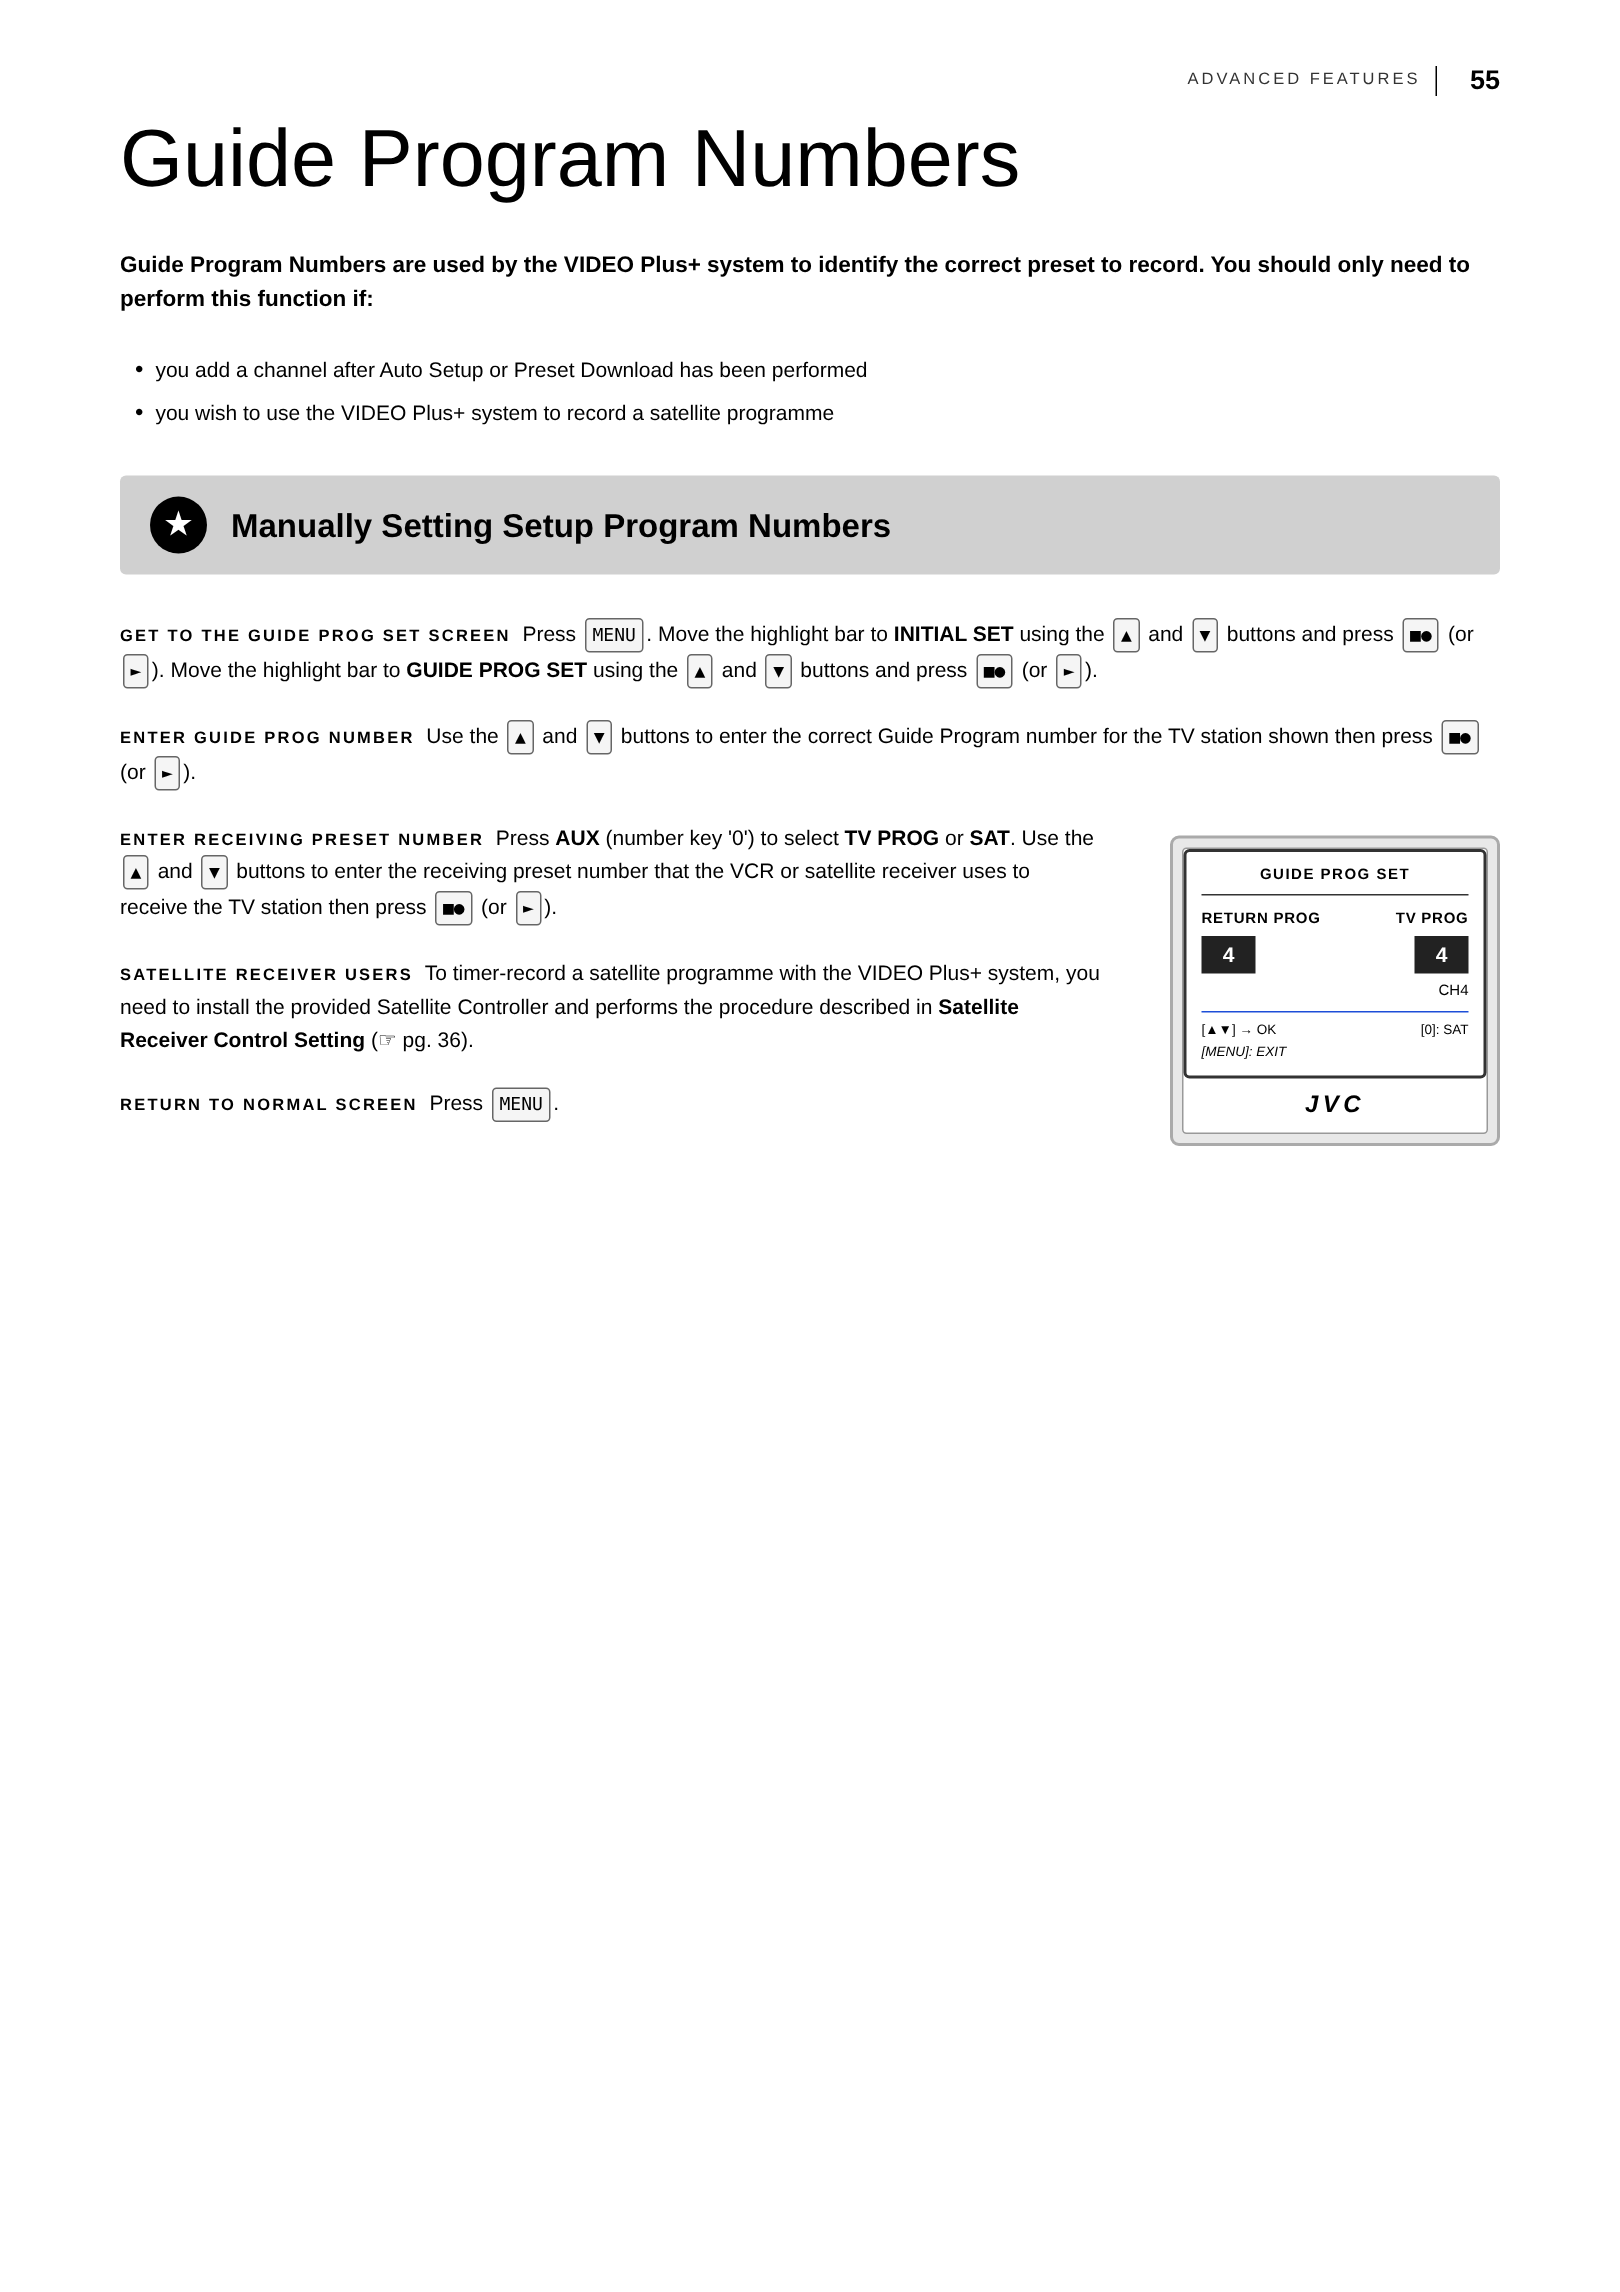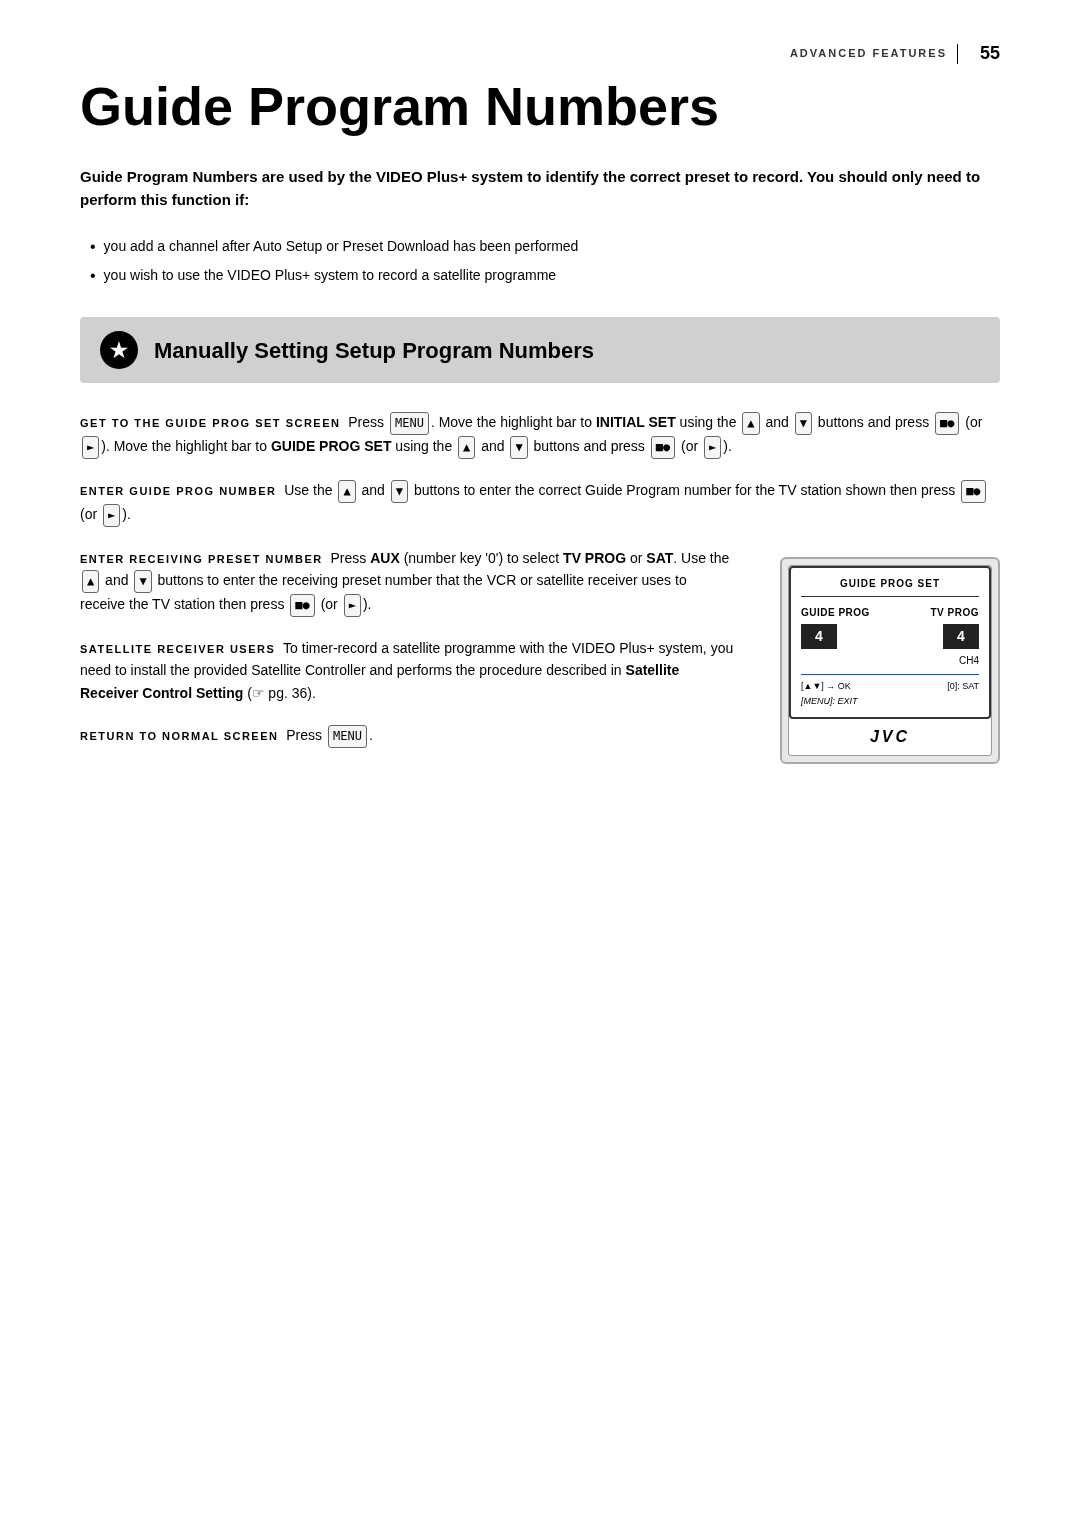--- a/index.html
+++ b/index.html
@@ -20,21 +20,21 @@
       align-items: center;
       margin-bottom: 10px;
       border-bottom: none;
     }
 
     .page-header-text {
       font-size: 11px;
       letter-spacing: 2px;
       text-transform: uppercase;
       color: #333;
-      font-weight: bold;
+      font-weight: normal;
     }
 
     .page-number {
       font-size: 18px;
       font-weight: bold;
       margin-left: 12px;
       color: #000;
     }
 
     .page-divider {
@@ -47,21 +47,21 @@
     }
 
     .header-right {
       display: flex;
       align-items: center;
       gap: 0;
     }
 
     h1.main-title {
       font-size: 54px;
-      font-weight: 700;
+      font-weight: 400;
       font-family: 'Arial Black', Arial, sans-serif;
       color: #000;
       margin-bottom: 30px;
       line-height: 1.1;
     }
 
     .intro-bold {
       font-weight: bold;
       font-size: 15px;
       margin-bottom: 25px;
@@ -315,21 +315,21 @@
       </span>
     </div>
   </div>
 
   <div class="screen-diagram">
     <div class="vcr-outer">
       <div class="vcr-outer-inner">
         <div class="vcr-screen">
           <div class="vcr-screen-title">GUIDE PROG SET</div>
           <div class="vcr-row">
-            <span class="vcr-label">GUIDE PROG</span>
+            <span class="vcr-label">RETURN PROG</span>
             <span class="vcr-label">TV PROG</span>
           </div>
           <div class="vcr-row">
             <span class="vcr-value-box">4</span>
             <span class="vcr-value-box">4</span>
           </div>
           <div class="vcr-ch4">CH4</div>
           <div class="vcr-footer">
             <span>[▲▼] → OK</span>
             <span>[0]: SAT</span>

